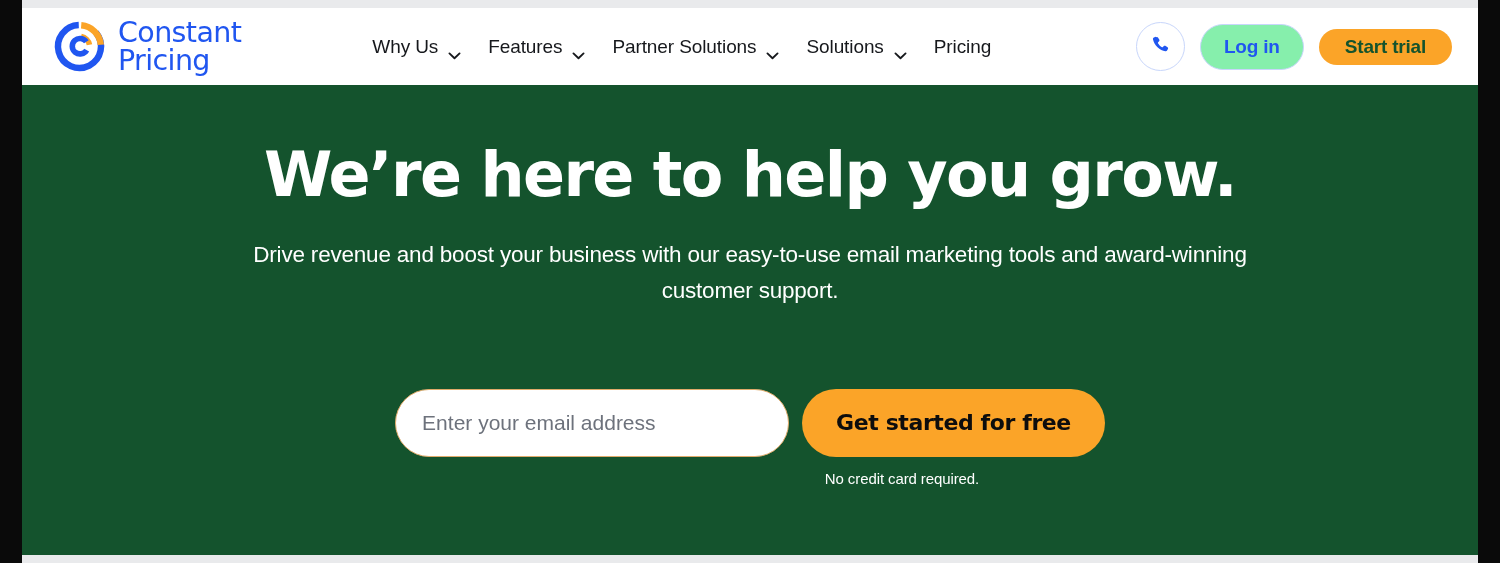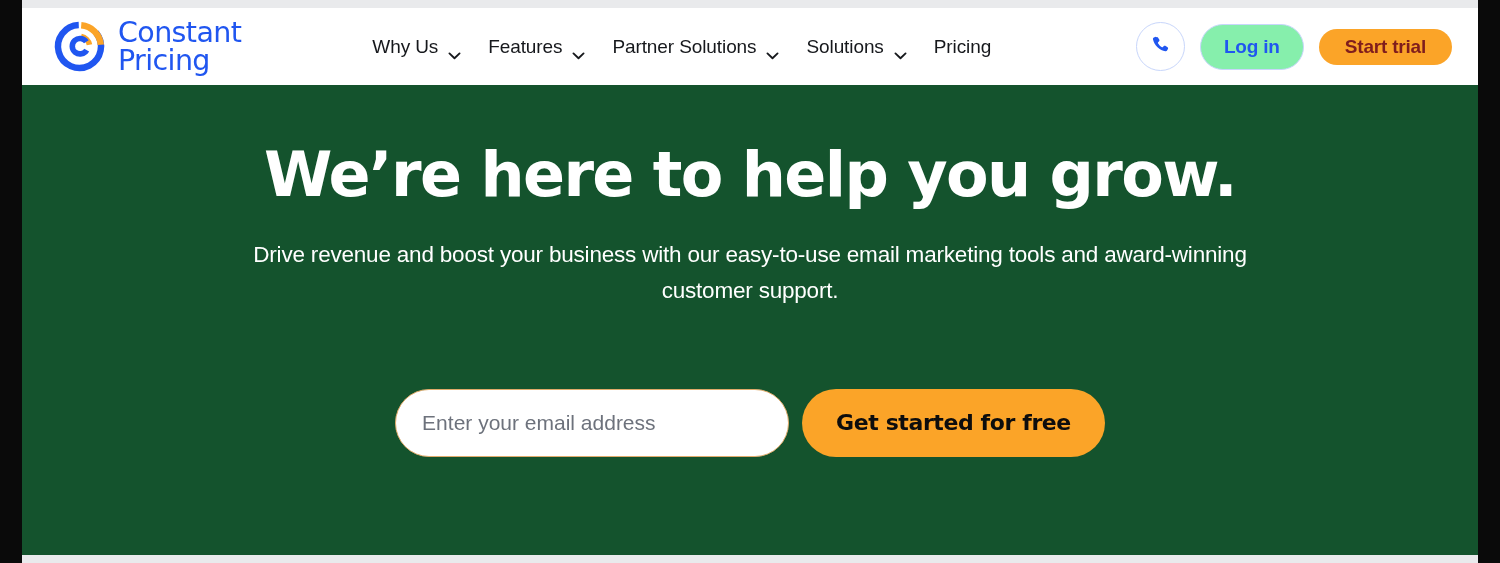--- a/index.html
+++ b/index.html
@@ -132,21 +132,21 @@
     justify-content: center;
     cursor: pointer;
     letter-spacing: -0.2px;
   }
   .trial-btn {
     height: 36px;
     padding: 0 26px;
     border-radius: 25px;
     border: none;
     background: #fba428;
-    color: #7f1d1d;
+    color: #14532d;
     font-size: 19px;
     font-weight: bold;
     display: flex;
     align-items: center;
     justify-content: center;
     cursor: pointer;
     letter-spacing: -0.2px;
   }
 
   
@@ -327,17 +327,22 @@
 
       <h1 class="hero-title">We’re here to help you grow.</h1>
 
       <p class="hero-sub">Drive revenue and boost your business with our easy-to-use email marketing tools and award-winning customer support.</p>
 
       <div class="form-row">
         <input class="email-input" type="text" placeholder="Enter your email address" style="">
         <button class="cta-btn">Get started for free</button>
       </div>
 
+      <div class="fineprint-row">
+        <div class="fineprint">
+          <span class="fineprint-inner">No credit card required.</span>
+        </div>
+      </div>
 
     </div>
 
   </div>
 </div>
 
 </body></html>

